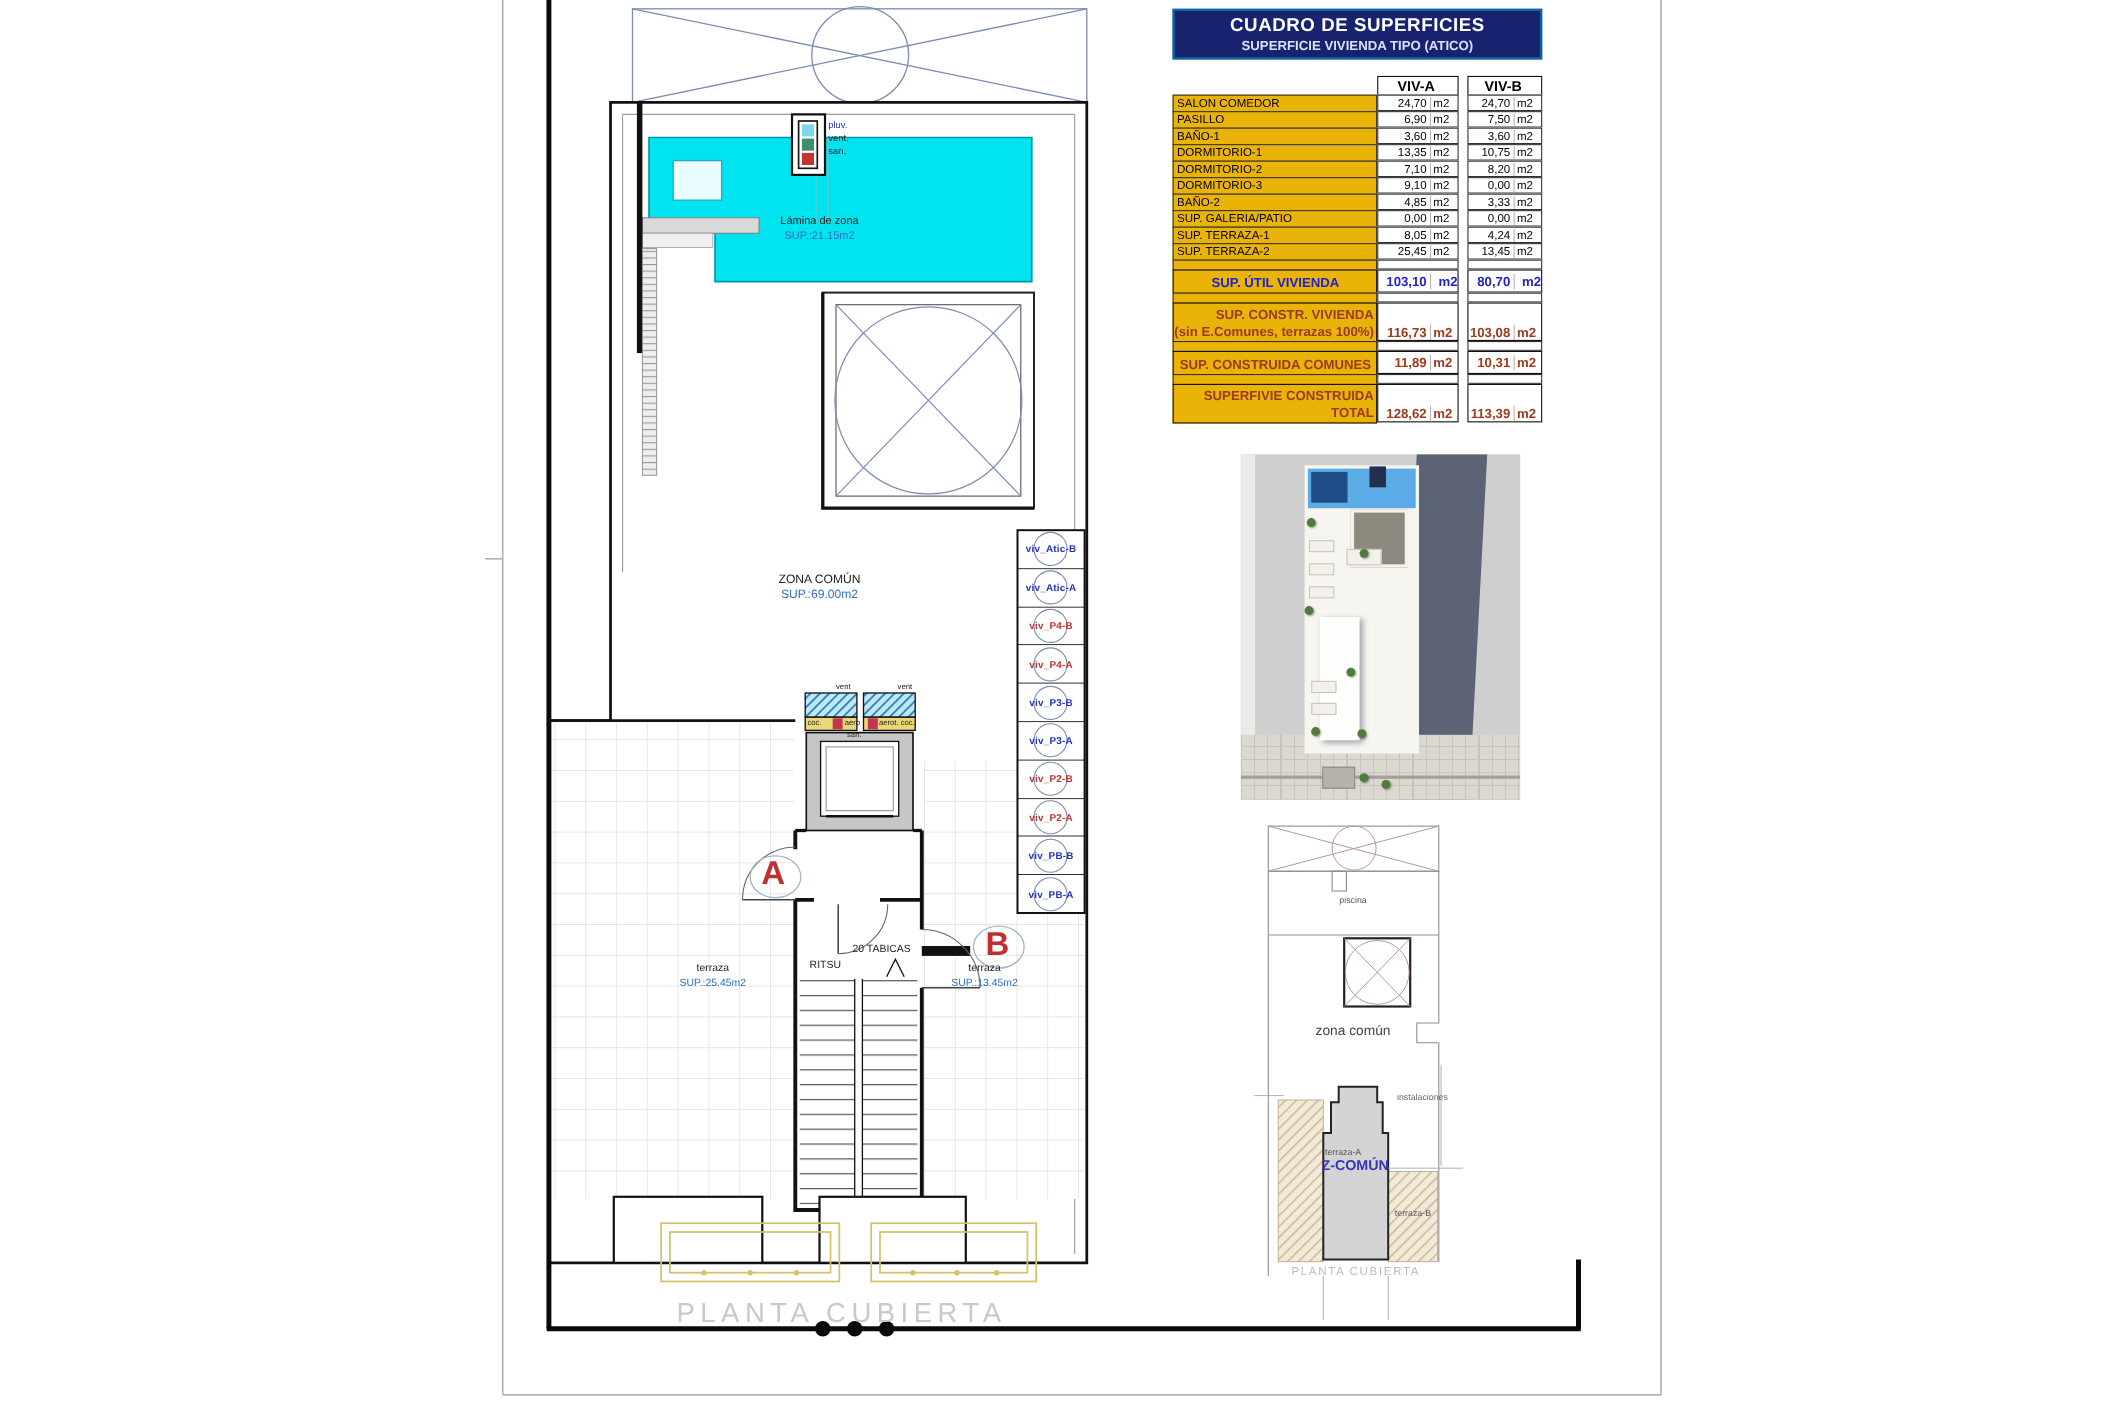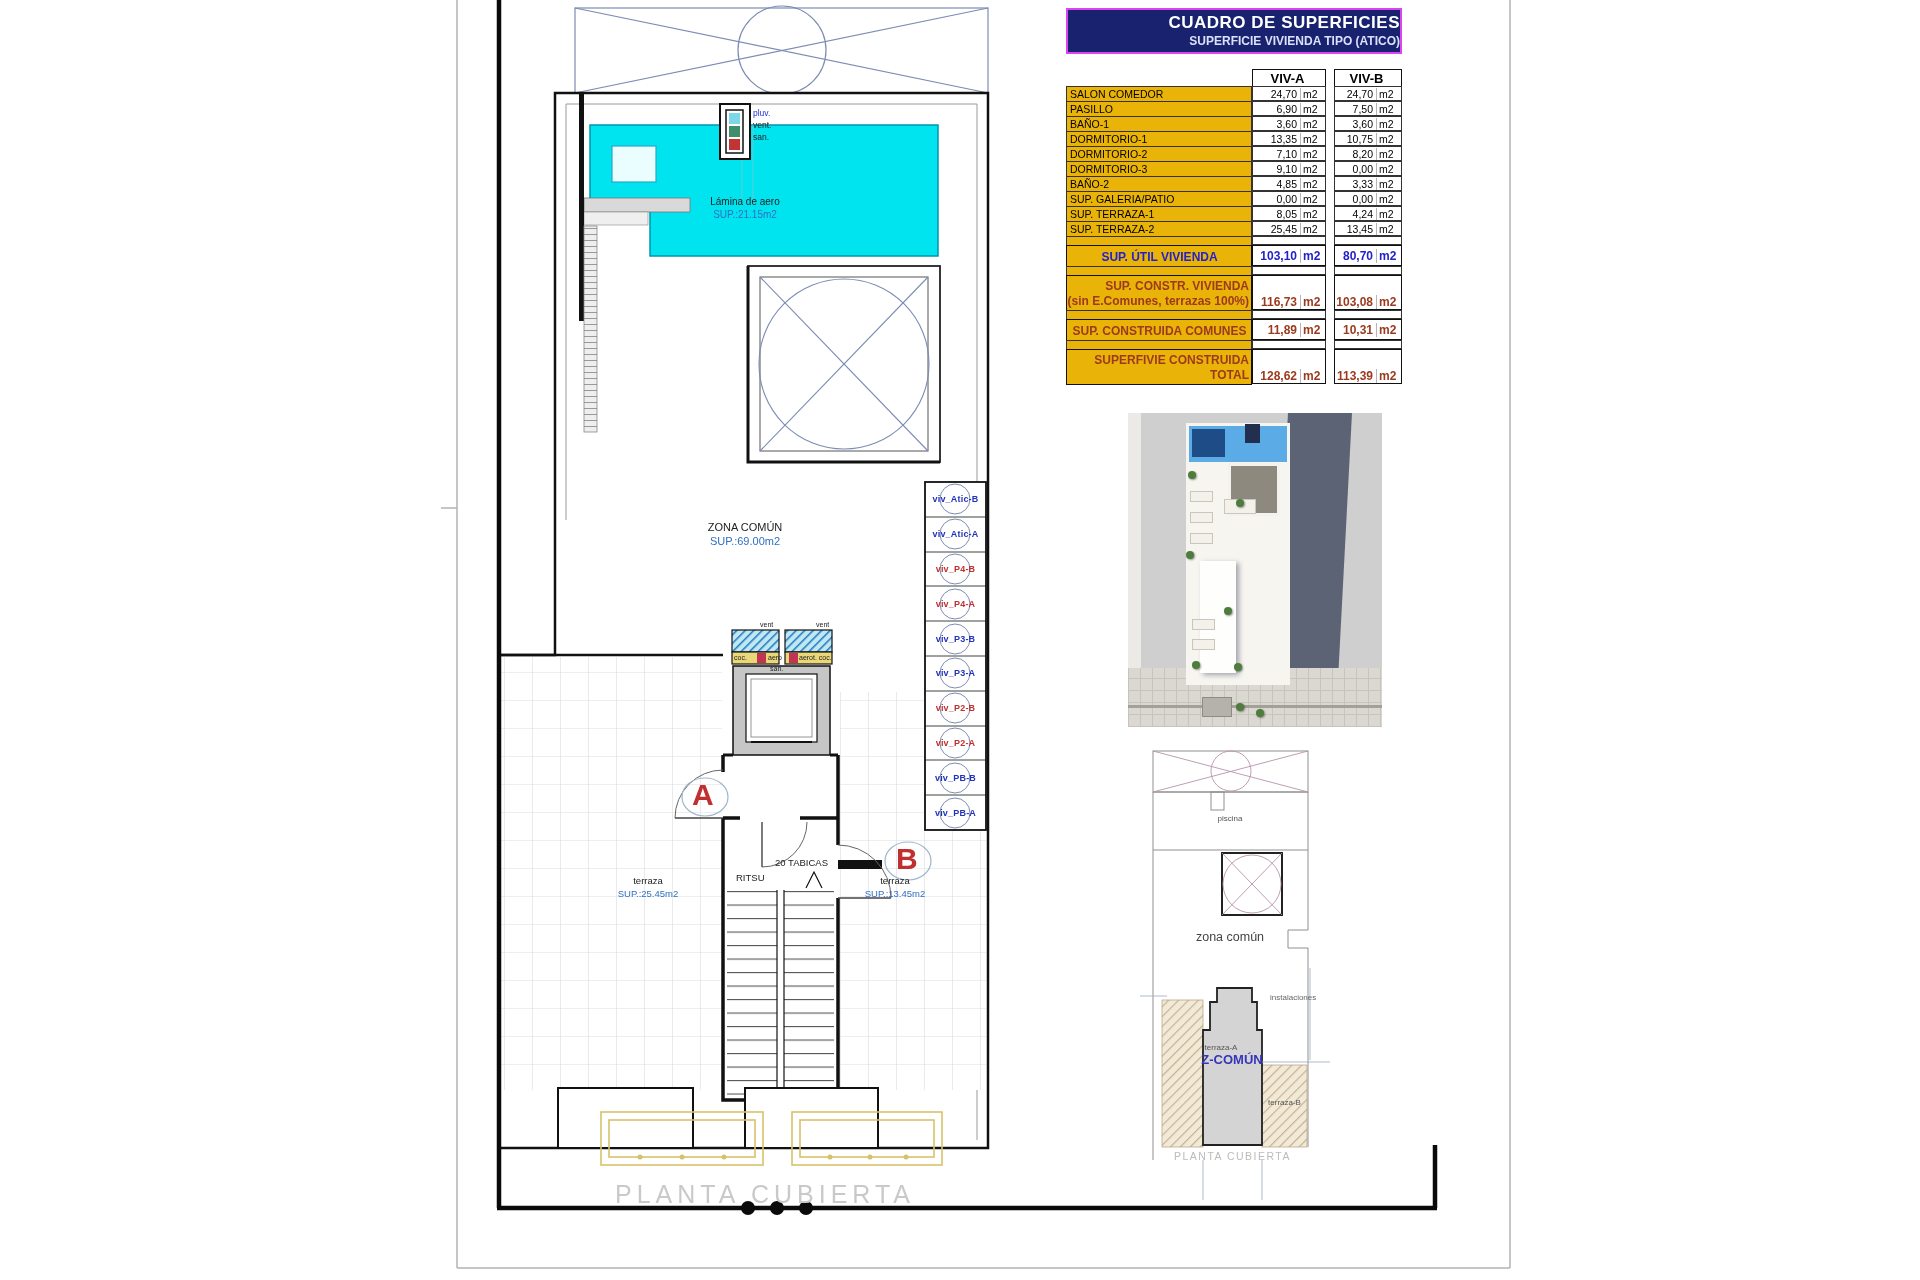--- a/index.html
+++ b/index.html
@@ -3,40 +3,40 @@
 <meta charset="utf-8">
 <style>
   html,body{margin:0;padding:0;background:#fff;}
   #root{position:relative;width:1920px;height:1280px;background:#ffffff;overflow:hidden;
         font-family:"Liberation Sans",sans-serif;}
   .abs{position:absolute;}
   .lbl{position:absolute;white-space:nowrap;color:#222;line-height:1.15;}
   .c{text-align:center;}
   
   #surface-table{left:1066px;top:8px;width:336px;font-family:"Liberation Sans",sans-serif;}
-  .t-head{border:2px solid #d946ef;background:#19226e;color:#fff;text-align:right;padding:3px 0 4px;}
+  .t-head{border:2px solid #0369a1;background:#19226e;color:#fff;text-align:center;padding:3px 0 4px;}
   .t-title{font-size:17px;font-weight:bold;letter-spacing:.5px;}
   .t-subtitle{font-size:12px;font-weight:bold;color:#d9e1fb;margin-top:1px;}
   .t-grid{display:grid;grid-template-columns:186px 74px 8px 68px;margin-top:-1px;}
   .t-colhead{margin-top:15px;}
   .t-lblcell{border:1px solid #333;font-size:10.5px;padding:1px 2px 0 3px;height:13px;overflow:hidden;
              white-space:nowrap;background:#eab308;}
   .t-lblcell.nb{border:none;background:transparent;}
   .t-vcell{border:1px solid #333;display:flex;font-size:10.5px;height:13px;background:#fff;align-items:center;}
   .t-vcell .num{flex:1;text-align:right;padding-right:3px;}
   .t-vcell .unit{width:22px;border-left:1px solid #b5b5b5;padding-left:2px;}
   .t-gap{border:none;}
   .t-colname{font-size:13px;font-weight:bold;justify-content:center;height:16px;border-width:1.5px;border-color:#111;}
   .t-sep .t-lblcell,.t-sep .t-vcell{height:7px;}
   .t-sum .t-lblcell,.t-sum .t-vcell{border-width:1.5px;border-color:#111;font-weight:bold;}
   .t-sum .t-lblcell{display:flex;flex-direction:column;justify-content:center;}
   .row20 .t-lblcell,.row20 .t-vcell{height:19px;font-size:12px;align-items:center;}
   .row34 .t-lblcell,.row34 .t-vcell{height:33px;font-size:12px;align-items:flex-end;}
   .row34 .t-lblcell{justify-content:center;line-height:1.25;}
-  .blue .t-lblcell,.blue .num,.blue .unit{color:#2222cc;}
+  .blue .t-lblcell,.blue .num,.blue .unit{color:#2222cc;text-align:right;}
   .brown .t-lblcell,.brown .num,.brown .unit{color:#9c3a1e;}
   .t-sum .unit{border-left:1px solid #b5b5b5;}
   
   #riser-labels{left:925px;top:482px;width:61px;height:348px;}
   .riser-cell{height:34.8px;display:flex;align-items:center;justify-content:center;
               font-size:9px;font-weight:bold;letter-spacing:.2px;}
   
   #render3d{left:1128px;top:413px;width:254px;height:314px;background:#cfcfcf;overflow:hidden;}
   #render3d > div{position:absolute;}
   .r-strip{left:0;top:0;width:13px;height:100%;background:#eceae6;}
@@ -256,21 +256,21 @@
       <line x1="497" y1="1208" x2="1437" y2="1208"></line>
       <line x1="1435" y1="1145" x2="1435" y2="1208"></line>
     </g>
     <g fill="#0a0a0a">
       <circle cx="748" cy="1208" r="7"></circle>
         <circle cx="777" cy="1208" r="7"></circle>
         <circle cx="806" cy="1208" r="7"></circle>
     </g>
   </svg>
 
-  <div class="lbl c" style="left:695px;top:196px;width:100px;font-size:10px">Lámina de aero</div>
+  <div class="lbl c" style="left:695px;top:196px;width:100px;font-size:10px">Lámina de zona</div>
   <div class="lbl c" style="left:695px;top:209px;width:100px;font-size:10px;color:#2f6fc4">SUP.:21.15m2</div>
   <div class="lbl c" style="left:690px;top:521px;width:110px;font-size:11px">ZONA COMÚN</div>
   <div class="lbl c" style="left:690px;top:535px;width:110px;font-size:11px;color:#2f6fc4">SUP.:69.00m2</div>
   <div class="lbl c" style="left:598px;top:876px;width:100px;font-size:9.5px">terraza</div>
   <div class="lbl c" style="left:598px;top:889px;width:100px;font-size:9.5px;color:#2f6fc4">SUP.:25.45m2</div>
   <div class="lbl c" style="left:845px;top:876px;width:100px;font-size:9.5px">terraza</div>
   <div class="lbl c" style="left:845px;top:889px;width:100px;font-size:9.5px;color:#2f6fc4">SUP.:13.45m2</div>
   <div class="lbl" style="left:736px;top:873px;font-size:9.5px">RITSU</div>
   <div class="lbl" style="left:775px;top:858px;font-size:9.5px">20 TABICAS</div>
   <div class="lbl" style="left:692px;top:778px;font-size:30px;font-weight:bold;color:#c03030">A</div>

